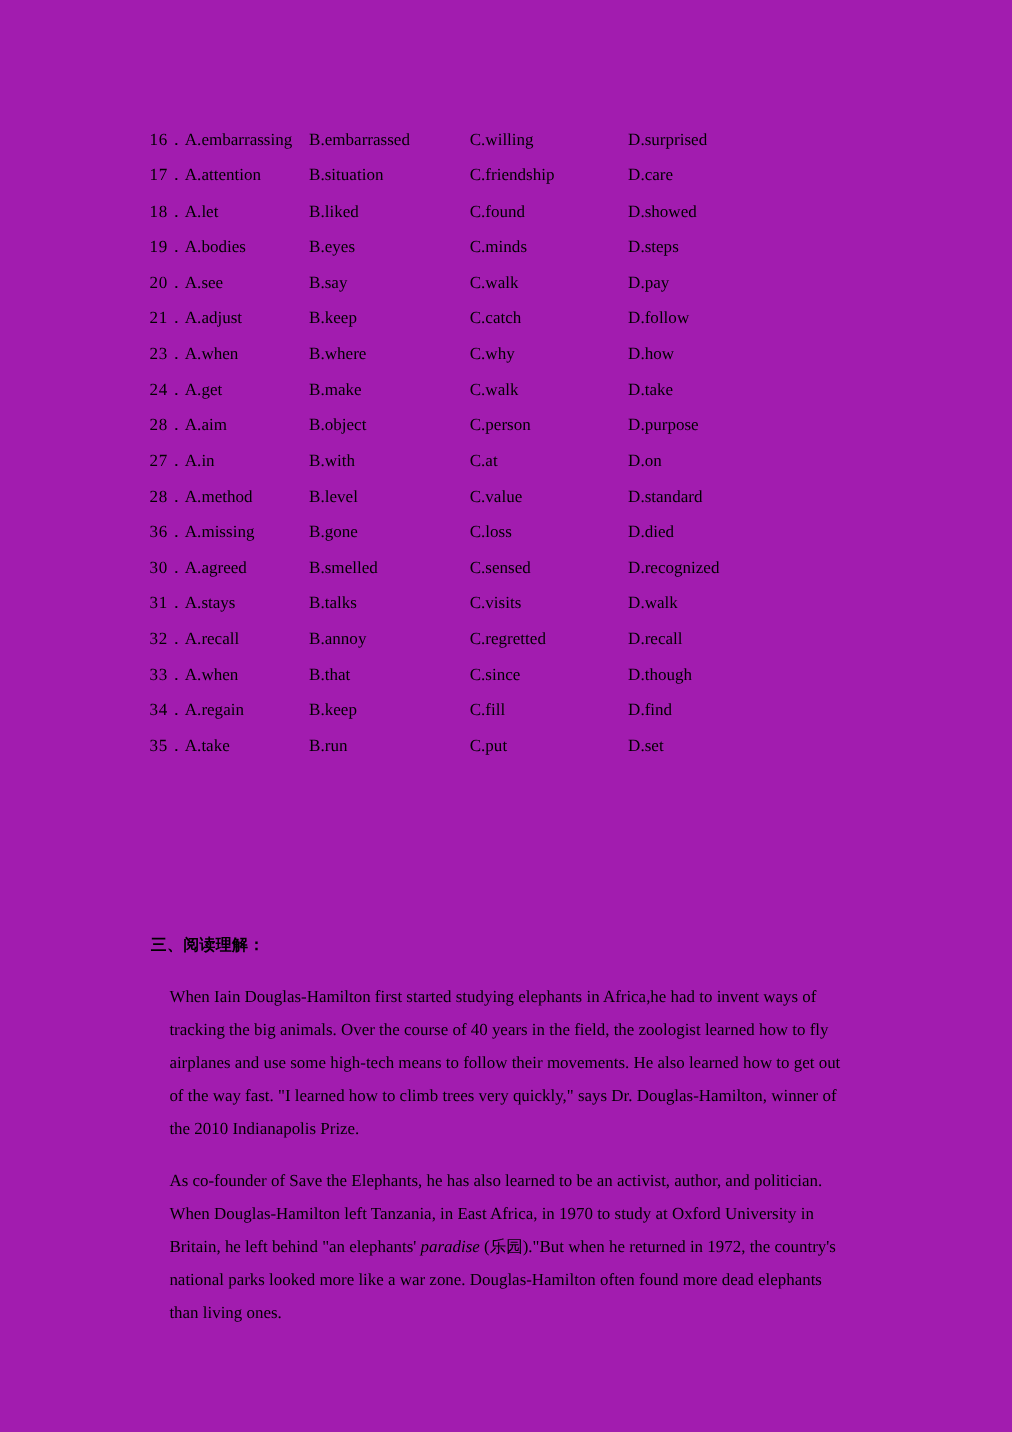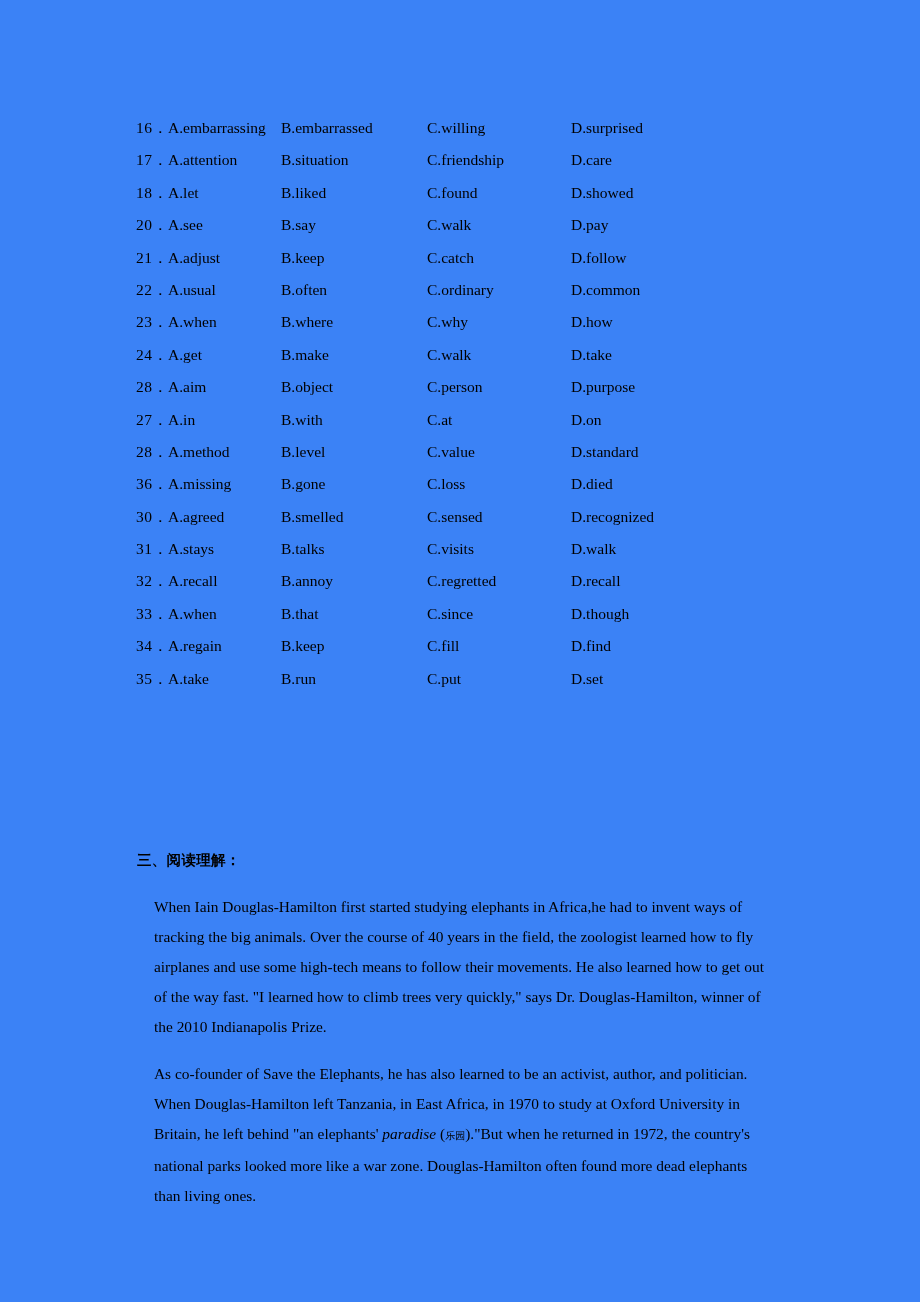--- a/index.html
+++ b/index.html
@@ -15,21 +15,21 @@
     color: #000000;
     -webkit-font-smoothing: antialiased;
   }
 
   #page {
     position: absolute;
     left: 0;
     top: 0;
     width: 920px;
     height: 1302px;
-    background: #3b82f6;
+    background: #a21caf;
     overflow: hidden;
   }
 
   
   #cloze-block {
     position: absolute;
     left: 136px;
     top: 112px;
     width: 700px;
   }
@@ -78,21 +78,21 @@
   .para {
     font-size: 15.4px;
     line-height: 30px;
     margin: 17px;
     text-align: left;
     text-justify: inter-word;
   }
   .para + .para { margin-top: 0px; }
 
   .it { font-style: italic; }
-  .cjk { font-family: Liberation Serif, serif; font-size: 10px; }
+  .cjk { font-family: Liberation Serif, serif; font-size: 15px; }
 </style>
 </head>
 <body>
 
 <div id="page">
 
   <div id="cloze-block">
       <div class="choice-row">
         <span class="q-num">16．</span>
         <span class="opt opt-a">A.embarrassing</span>
@@ -108,41 +108,41 @@
         <span class="opt opt-d">D.care</span>
       </div>
       <div class="choice-row">
         <span class="q-num">18．</span>
         <span class="opt opt-a">A.let</span>
         <span class="opt opt-b">B.liked</span>
         <span class="opt opt-c">C.found</span>
         <span class="opt opt-d">D.showed</span>
       </div>
       <div class="choice-row">
+        <span class="q-num">19．</span>
+        <span class="opt opt-a">A.bodies</span>
+        <span class="opt opt-b">B.eyes</span>
+        <span class="opt opt-c">C.minds</span>
+        <span class="opt opt-d">D.steps</span>
+      </div>
+      <div class="choice-row">
         <span class="q-num">20．</span>
         <span class="opt opt-a">A.see</span>
         <span class="opt opt-b">B.say</span>
         <span class="opt opt-c">C.walk</span>
         <span class="opt opt-d">D.pay</span>
       </div>
       <div class="choice-row">
         <span class="q-num">21．</span>
         <span class="opt opt-a">A.adjust</span>
         <span class="opt opt-b">B.keep</span>
         <span class="opt opt-c">C.catch</span>
         <span class="opt opt-d">D.follow</span>
       </div>
       <div class="choice-row">
-        <span class="q-num">22．</span>
-        <span class="opt opt-a">A.usual</span>
-        <span class="opt opt-b">B.often</span>
-        <span class="opt opt-c">C.ordinary</span>
-        <span class="opt opt-d">D.common</span>
-      </div>
-      <div class="choice-row">
         <span class="q-num">23．</span>
         <span class="opt opt-a">A.when</span>
         <span class="opt opt-b">B.where</span>
         <span class="opt opt-c">C.why</span>
         <span class="opt opt-d">D.how</span>
       </div>
       <div class="choice-row">
         <span class="q-num">24．</span>
         <span class="opt opt-a">A.get</span>
         <span class="opt opt-b">B.make</span>

